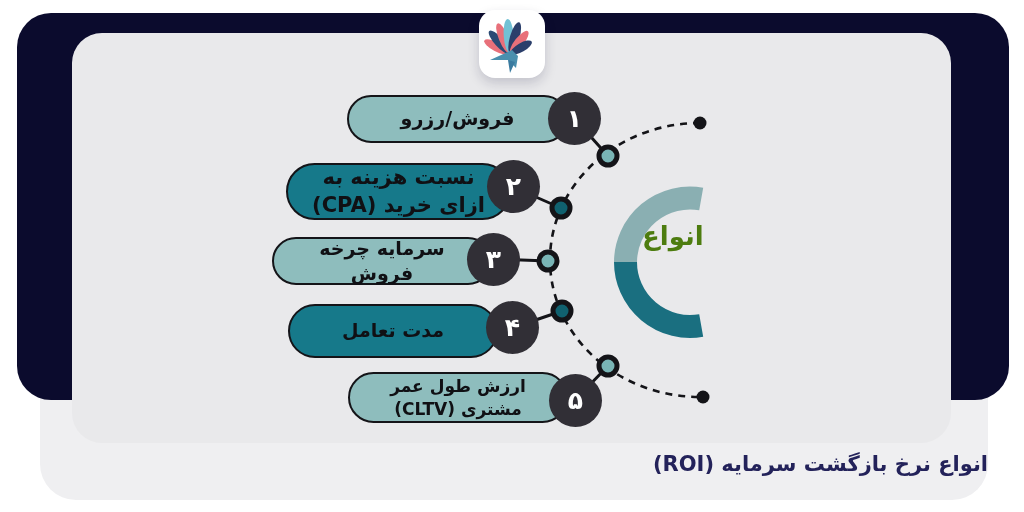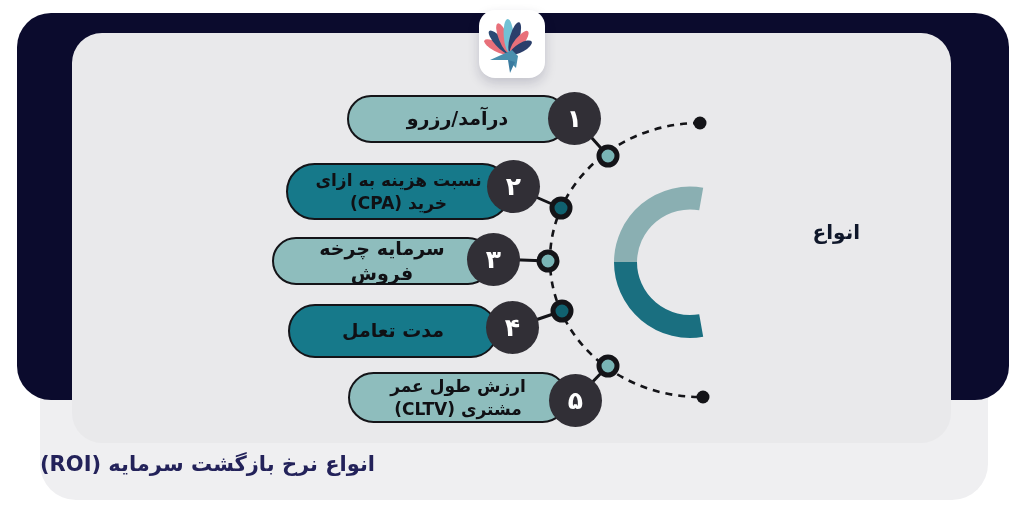--- a/index.html
+++ b/index.html
@@ -30,49 +30,49 @@
   .pill{
     position:absolute;display:flex;align-items:center;justify-content:center;
     border:2.5px solid #141418;border-radius:40px;
     text-align:center;direction:rtl;
     font-weight:700;color:#101014;line-height:1.32;
     padding:2px 14px;box-sizing:border-box;
   }
   .pill.light{background:#8ebdbd;}
   .pill.dark{background:#16798a;}
   .pill-1{left:347px;top:95px;width:221px;height:48px;font-size:19px;}
-  .pill-2{left:286px;top:163px;width:225px;height:57px;font-size:17px;}
+  .pill-2{left:286px;top:163px;width:225px;height:57px;font-size:21px;}
   .pill-3{left:272px;top:237px;width:220px;height:48px;font-size:19px;}
   .pill-4{left:288px;top:304px;width:210px;height:54px;font-size:19px;}
   .pill-5{left:348px;top:372px;width:220px;height:51px;font-size:17px;}
 
   
   .num{
     position:absolute;width:53px;height:53px;border-radius:50%;
     background:#312f36;color:#ffffff;
     display:flex;align-items:center;justify-content:center;
     font-size:25px;font-weight:700;z-index:6;
   }
   .num-1{left:548px;top:92px;}
   .num-2{left:487px;top:160px;}
   .num-3{left:467px;top:233px;}
   .num-4{left:486px;top:301px;}
   .num-5{left:549px;top:374px;}
 
   
   .center-label{
     left:642px;top:218px;width:218px;
-    text-align:right;direction:rtl;
-    font-weight:700;font-size:20px;line-height:1.42;color:#0f172a;
+    text-align:left;direction:rtl;
+    font-weight:700;font-size:26px;line-height:1.42;color:#4d7c0f;
     z-index:5;
   }
   
   .caption{
     left:40px;top:452px;width:948px;
-    text-align:left;direction:rtl;
+    text-align:right;direction:rtl;
     font-weight:700;font-size:21px;color:#23225a;
     z-index:5;
   }
 
   
   .logo{
     left:479px;top:10px;width:66px;height:68px;
     background:#ffffff;border-radius:16px;
     box-shadow:0 5px 12px rgba(20,20,60,0.18);
     z-index:7;display:flex;align-items:center;justify-content:center;
@@ -104,21 +104,21 @@
   <circle cx="561" cy="208" r="9" fill="#10616f" stroke="#141418" stroke-width="5"></circle>
   <circle cx="548" cy="261" r="9" fill="#79b5b6" stroke="#141418" stroke-width="5"></circle>
   <circle cx="562" cy="311" r="9" fill="#10616f" stroke="#141418" stroke-width="5"></circle>
   <circle cx="608" cy="366" r="9" fill="#79b5b6" stroke="#141418" stroke-width="5"></circle>
 
   <path d="M 701.2 199 A 64.5 64.5 0 0 0 625.5 262" fill="none" stroke="#8aafb2" stroke-width="23"></path>
   <path d="M 625.5 262 A 64.5 64.5 0 0 0 701.2 325.5" fill="none" stroke="#1a6f80" stroke-width="23"></path>
 </svg>
 
 <div class="pill light pill-1" dir="rtl">
-  <span>درآمد/رزرو</span>
+  <span>فروش/رزرو</span>
 </div>
 <div class="pill dark pill-2" dir="rtl">
   <span>نسبت هزینه به ازای خرید (CPA)</span>
 </div>
 <div class="pill light pill-3" dir="rtl">
   <span>سرمایه چرخه فروش</span>
 </div>
 <div class="pill dark pill-4" dir="rtl">
   <span>مدت تعامل</span>
 </div>

